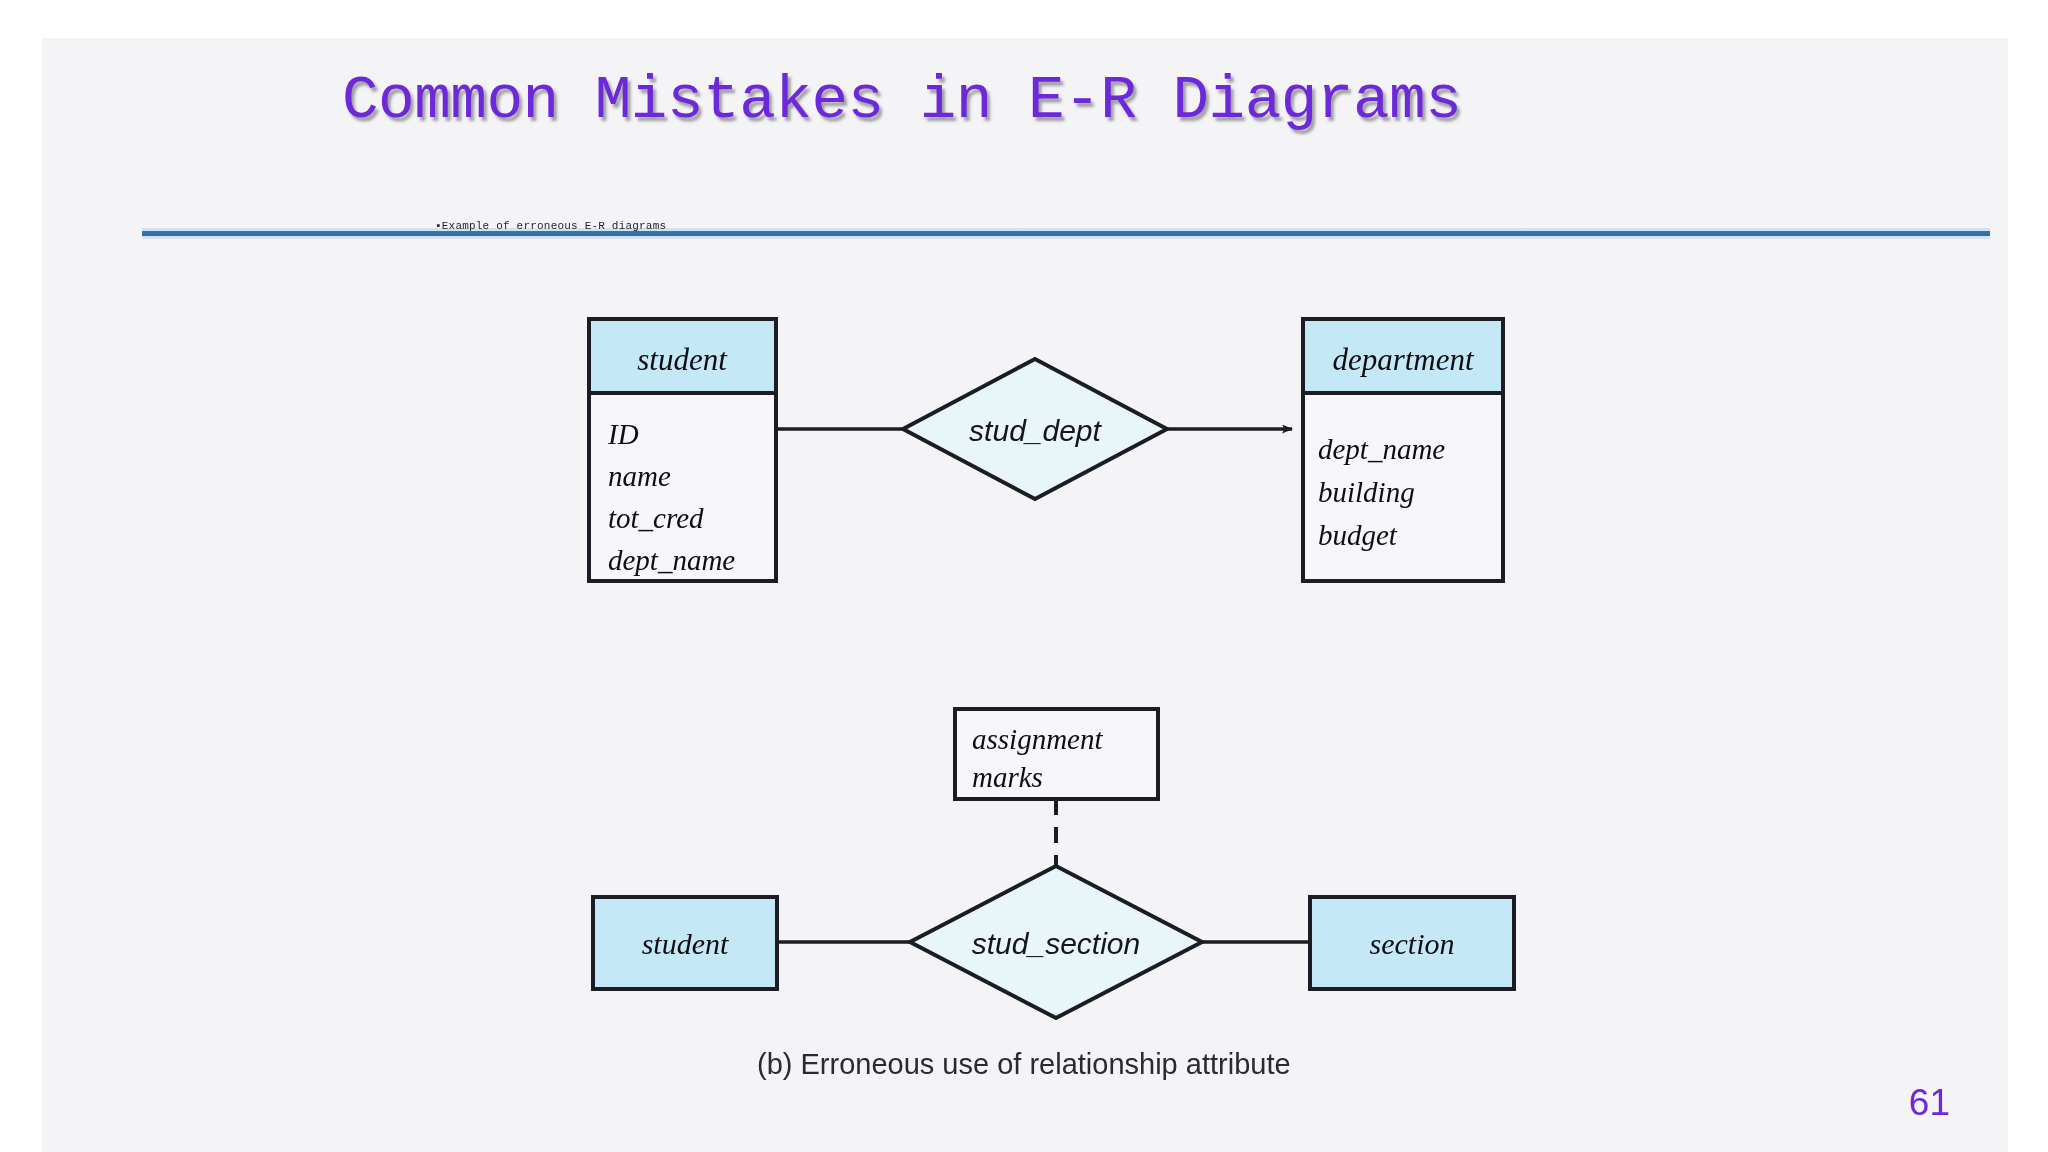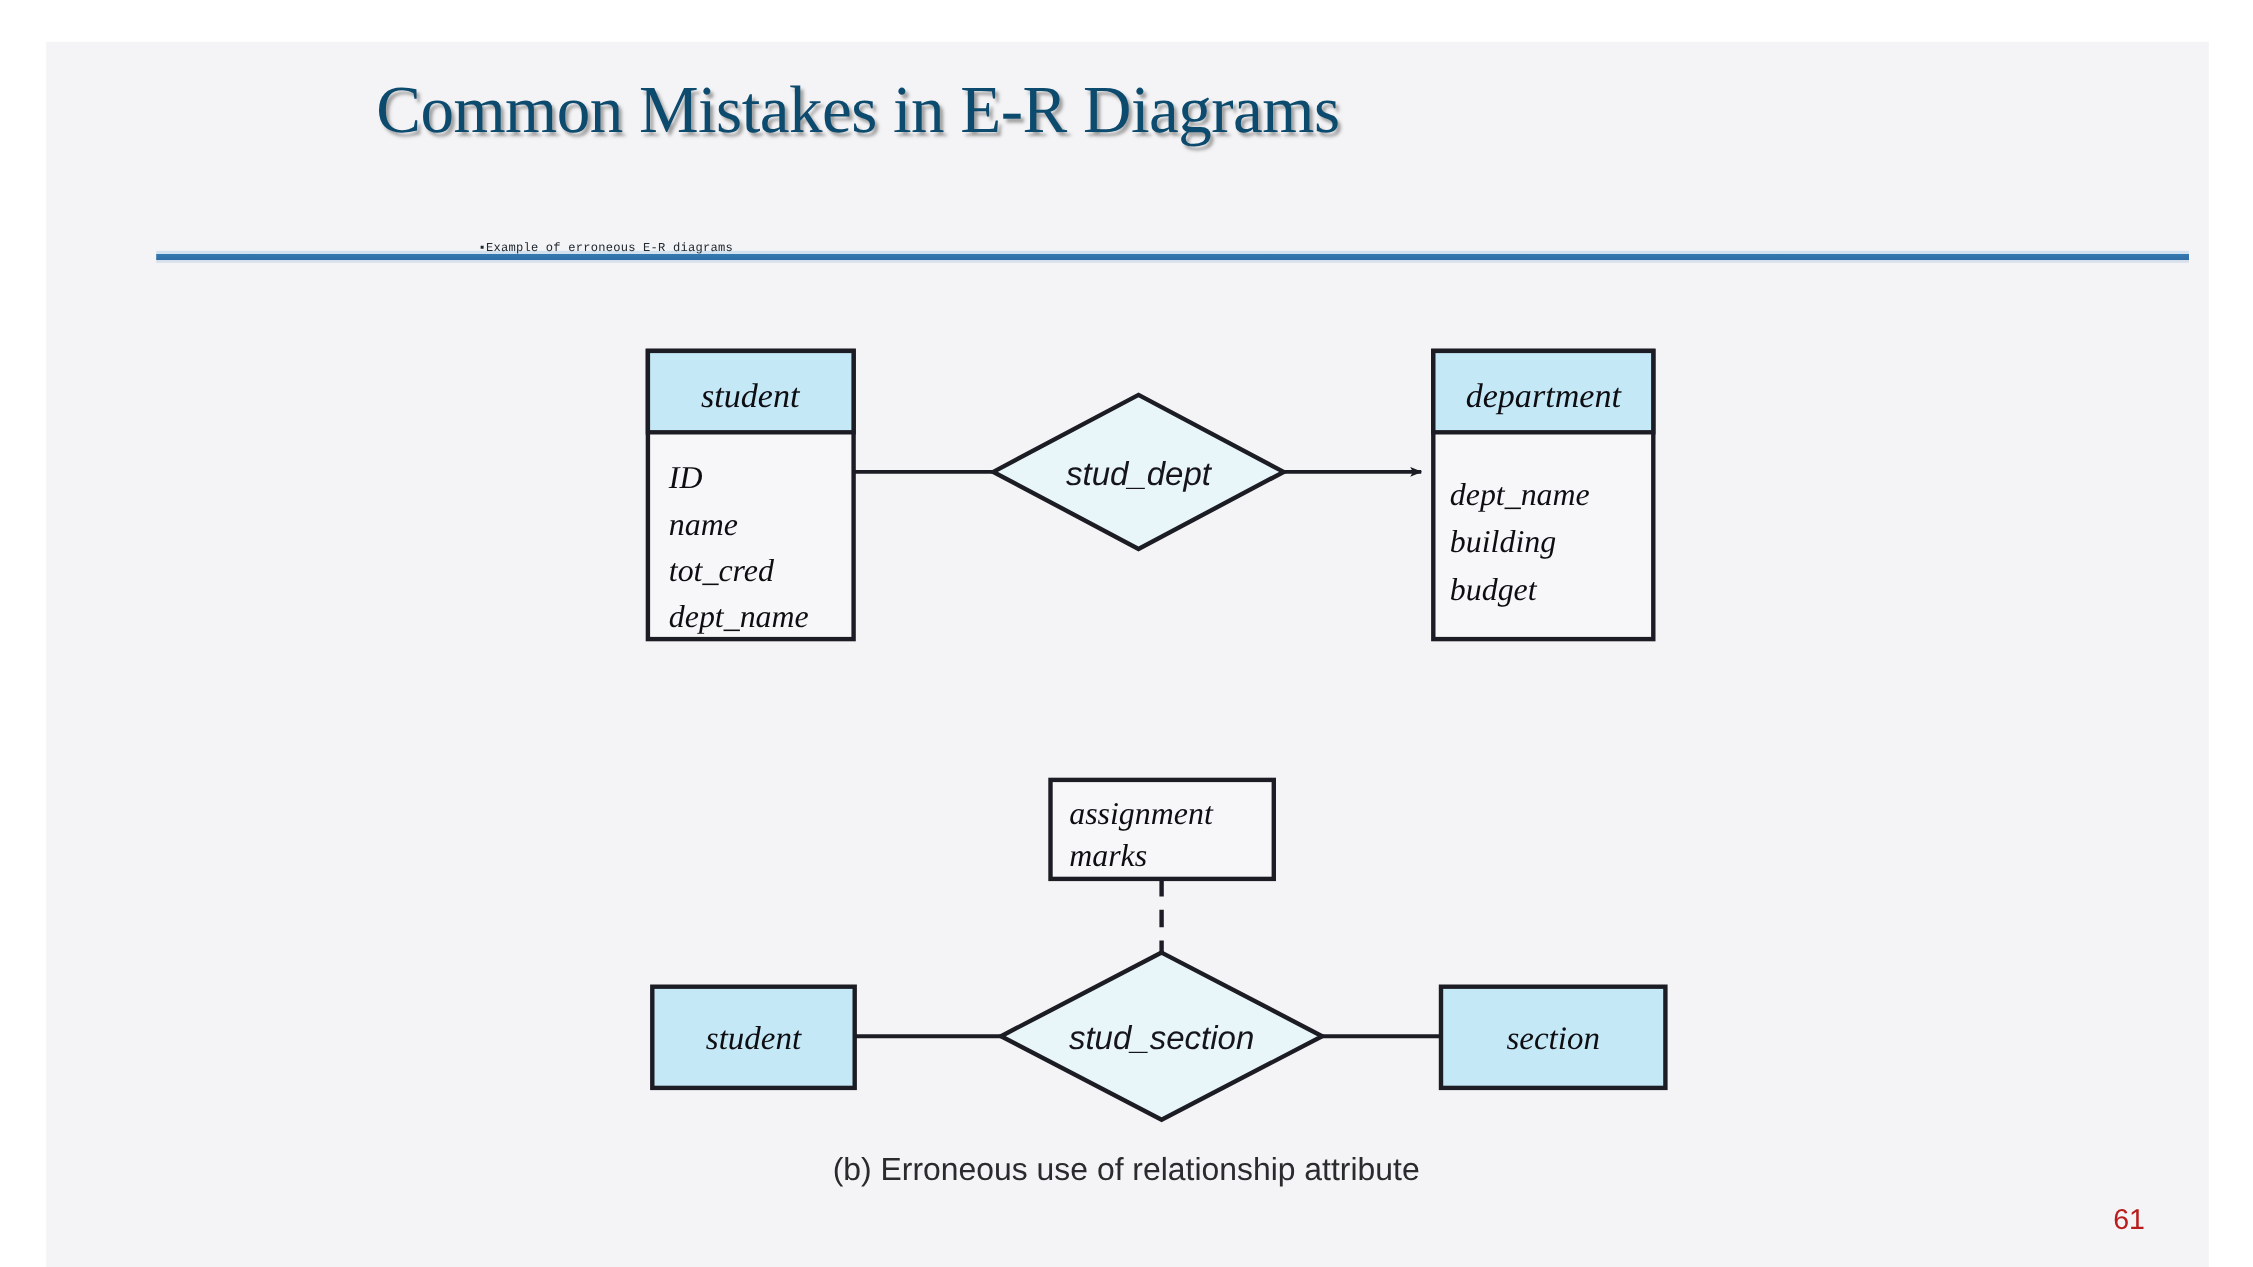--- a/index.html
+++ b/index.html
@@ -21,24 +21,24 @@
     width: 1966px;
     height: 1114px;
     background: #f4f4f6;
   }
 
   #slide-title {
     position: absolute;
     left: 300px;
     top: 28px;
     width: 1400px;
-    font-family: Liberation Serif, serif;
+    font-family: Liberation Mono, monospace;
     font-size: 61px;
     font-weight: 400;
-    color: #0c4a6e;
+    color: #6d28d9;
     letter-spacing: -0.5px;
     white-space: nowrap;
     text-shadow: 3px 4px 3px rgba(90,90,90,0.55);
   }
 
   
   #divider-wrap {
     position: absolute;
     left: 60px;
     top: 182px;
@@ -101,22 +101,22 @@
     white-space: nowrap;
   }
   #caption-a { left: 815px; top: 540px; }
   #caption-b { left: 715px; top: 1010px; }
 
   #page-number {
     position: absolute;
     right: 58px;
     bottom: 28px;
     font-family: "Liberation Sans", sans-serif;
-    font-size: 26px;
-    color: #b91c1c;
+    font-size: 37px;
+    color: #6d28d9;
     margin-left: 36px;
   }
 </style>
 </head>
 <body>
 
 <div id="slide">
 
   <div id="slide-title">Common Mistakes in E-R Diagrams</div>
 

